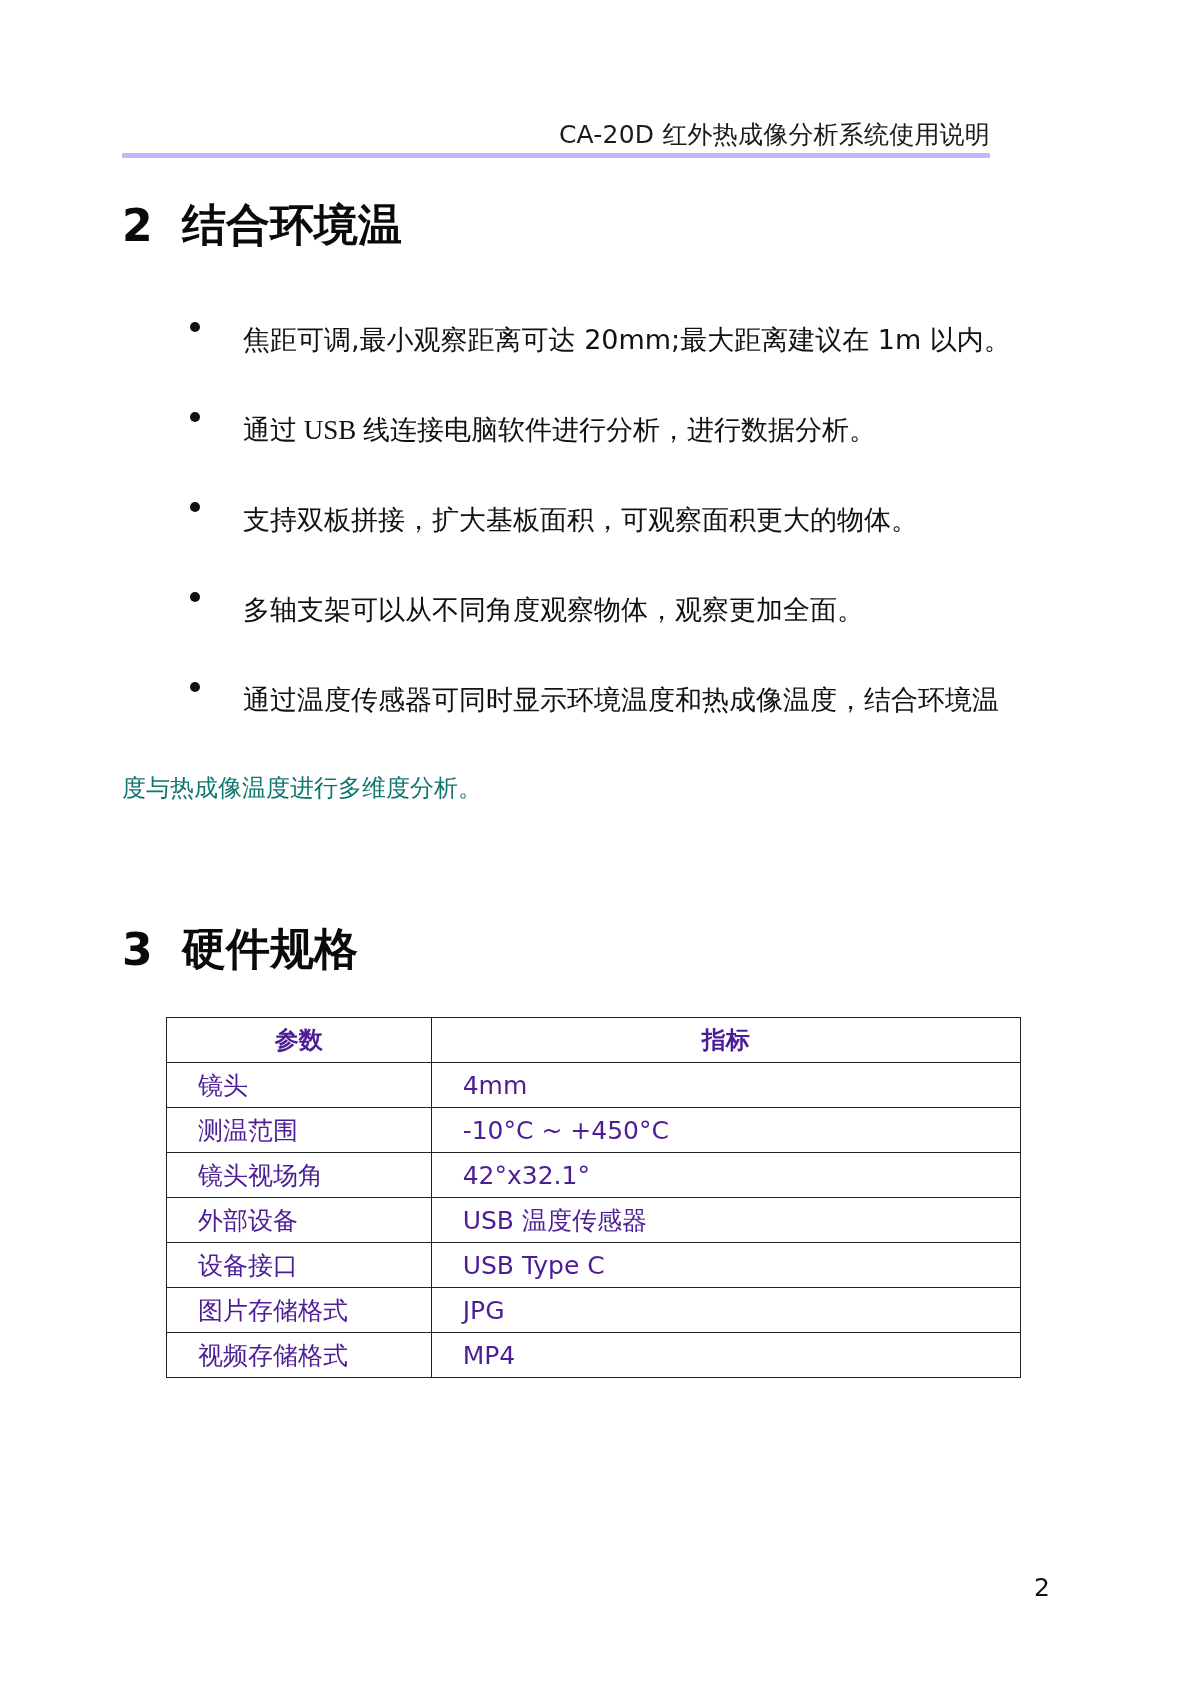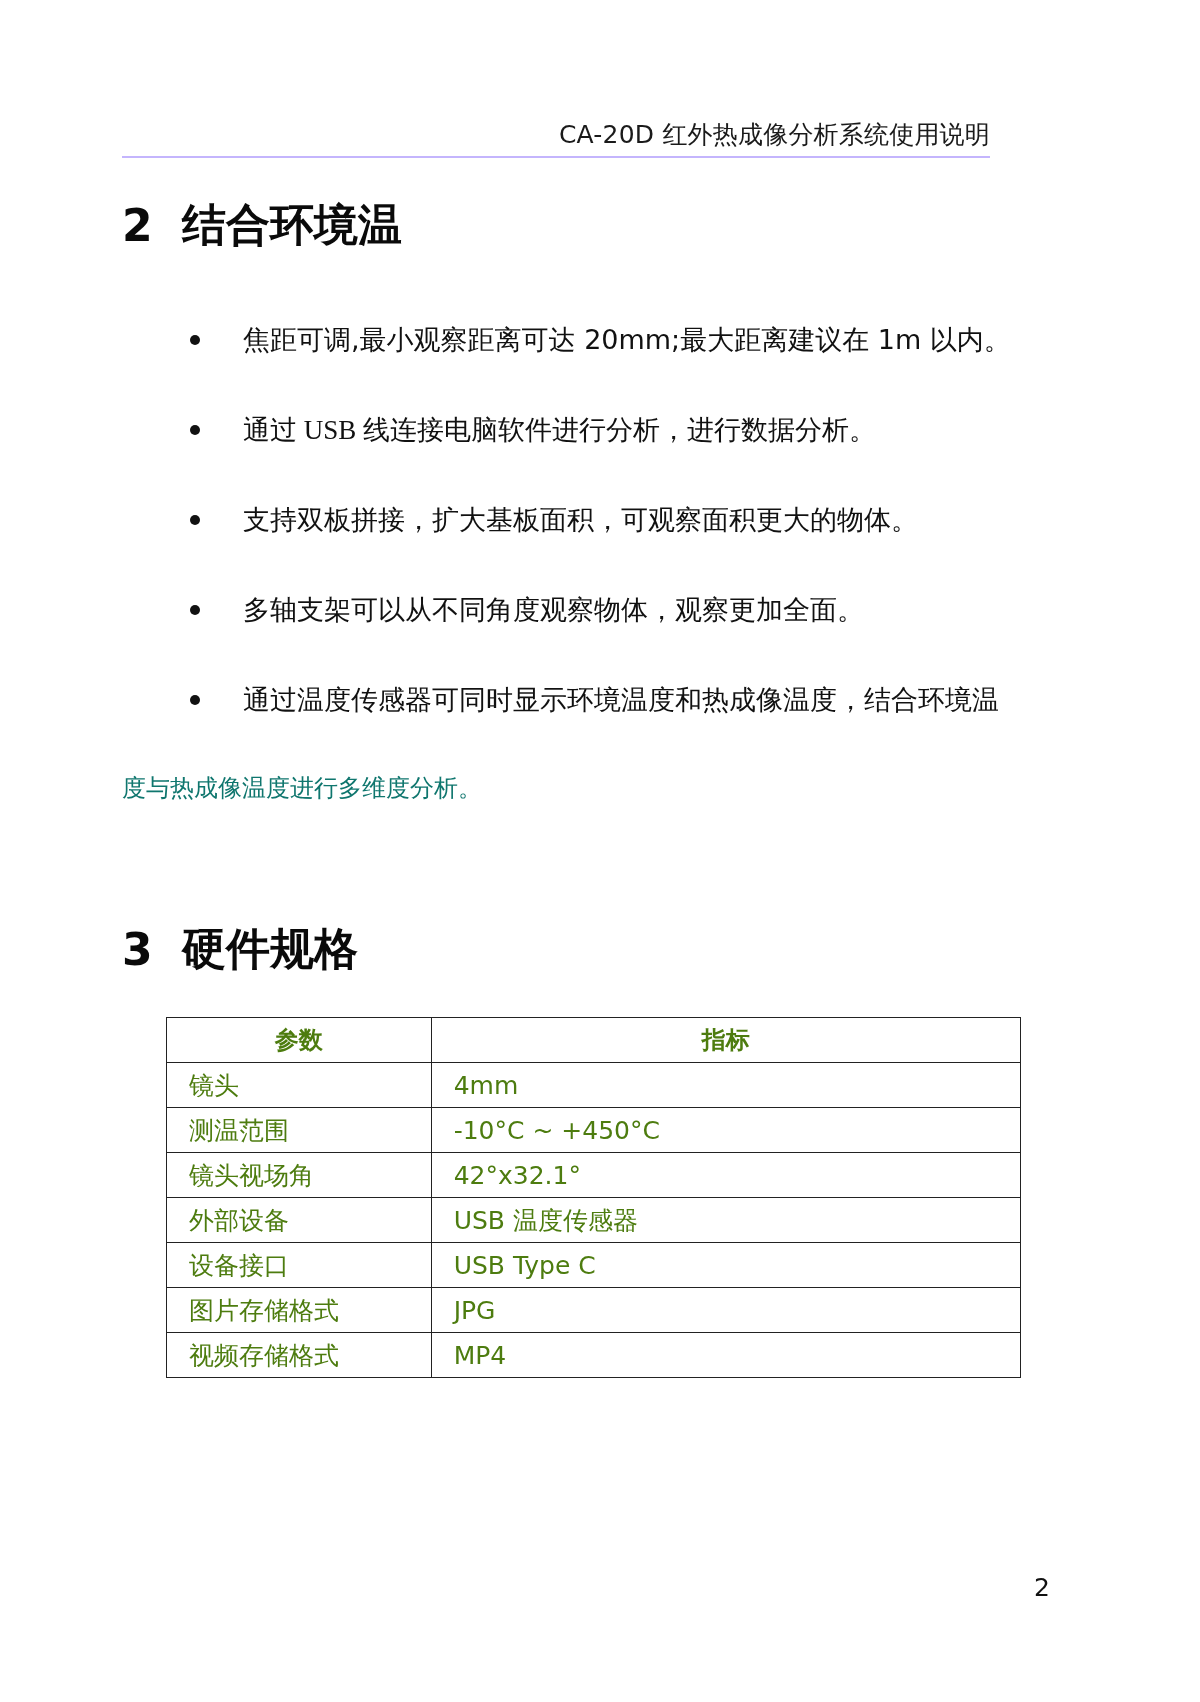--- a/index.html
+++ b/index.html
@@ -14,21 +14,21 @@
       overflow: hidden;
       font-family: "DejaVu Sans", "Liberation Sans", sans-serif;
       color: #111111;
     }
     .page-header {
       position: absolute;
       left: 122px;
       top: 112px;
       width: 868px;
       height: 46px;
-      border-bottom: 2px solid #c4b5fd;
+      border-bottom: 5px solid #c4b5fd;
       box-sizing: border-box;
       text-align: right;
     }
     .page-header-title {
       position: absolute;
       right: 0;
       top: 6px;
       font-size: 25px;
       color: #1a1a1a;
       letter-spacing: 0.2px;
@@ -57,21 +57,21 @@
       top: 0;
       width: 1200px;
     }
     .bullet-item {
       position: absolute;
       left: 190px;
       font-size: 27px;
       color: #111111;
       white-space: nowrap;
       display: flex;
-      align-items: center;
+      align-items: flex-start;
     }
     .bullet-dot {
       display: inline-block;
       width: 10px;
       height: 10px;
       border-radius: 50%;
       background: #111111;
       margin-right: 43px;
       flex: none;
     }
@@ -93,24 +93,24 @@
       position: absolute;
       left: 166px;
       top: 1017px;
       width: 855px;
       border-collapse: collapse;
       font-size: 25px;
     }
     .spec-table th, .spec-table td {
       border: 1.5px solid #222222;
       height: 45px;
-      padding: 0 22px;
+      padding: 0 31px;
       box-sizing: border-box;
       vertical-align: middle;
-      color: #4d7c0f;
+      color: #4c1d95;
     }
     .spec-table th {
       font-weight: bold;
       text-align: center;
       font-size: 24px;
     }
     .spec-table td {
       text-align: left;
     }
     .spec-table .col-param { width: 265px; }

